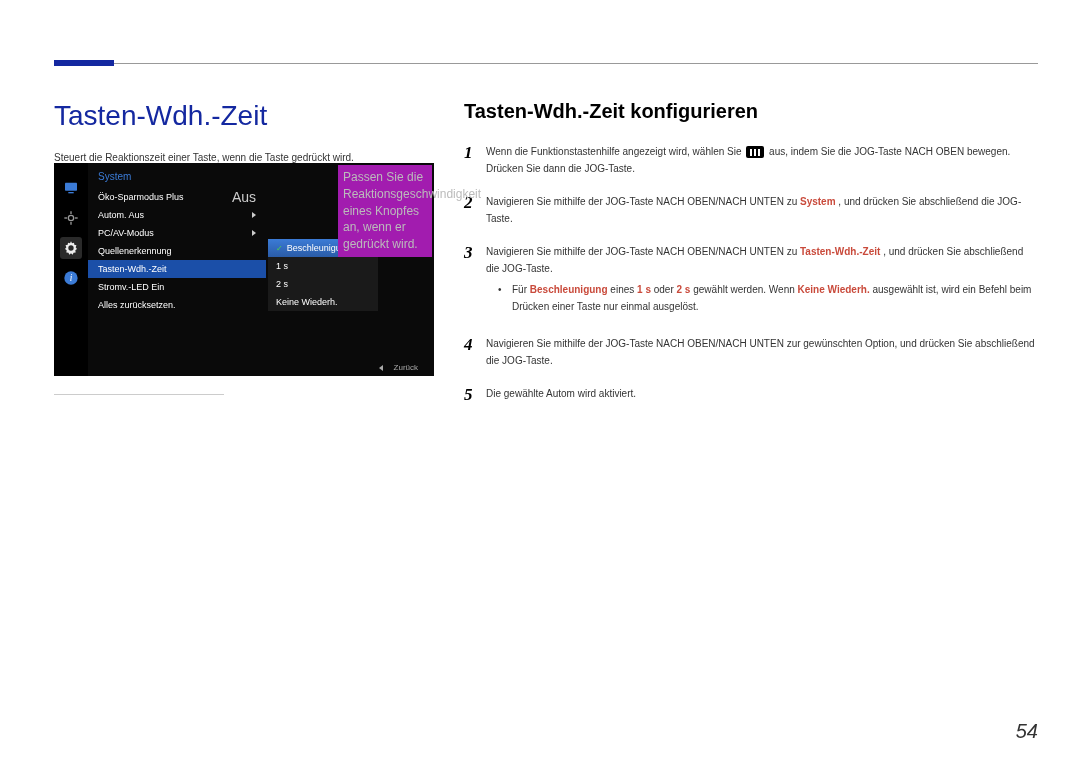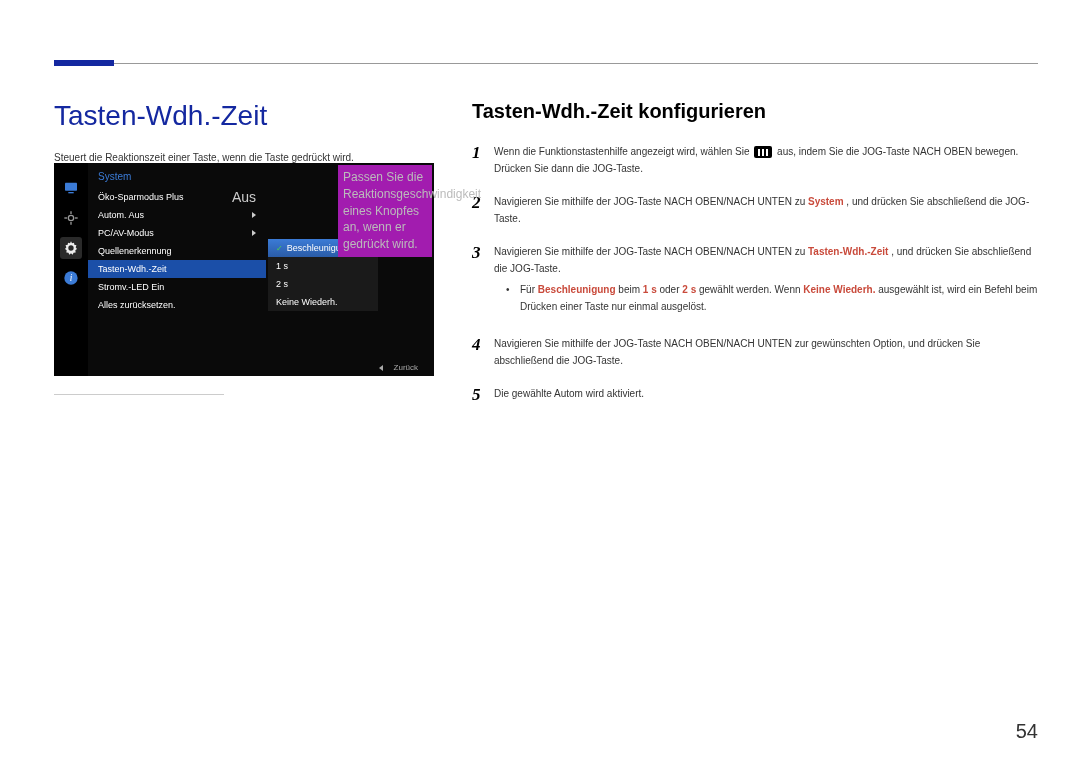--- a/index.html
+++ b/index.html
@@ -37,21 +37,20 @@
     right: 42px;
     display: flex;
     gap: 30px;
   }
   .left-column {
     width: 380px;
     flex-shrink: 0;
   }
   .right-column {
     flex: 1;
-    margin-left: 8px;
   }
   .main-title {
     color: #1428A0;
     font-size: 28px;
     font-weight: normal;
     margin-bottom: 20px;
   }
   .description {
     font-size: 10px;
     color: #333;
@@ -250,20 +249,21 @@
   .sub-bullet-dot {
     width: 14px;
     flex-shrink: 0;
   }
   .page-number {
     position: absolute;
     bottom: 20px;
     right: 42px;
     font-size: 20px;
     color: #333;
+    font-style: italic;
   }
   .play-icon {
     display: inline-block;
     width: 0;
     height: 0;
     border-top: 3px solid transparent;
     border-bottom: 3px solid transparent;
     border-left: 4px solid #ccc;
     vertical-align: middle;
   }
@@ -389,21 +389,21 @@
         <div class="step-number">3</div>
         <div class="step-text">
           <span>Navigieren Sie mithilfe der JOG-Taste NACH OBEN/NACH UNTEN zu </span>
           <span class="highlight-red">Tasten-Wdh.-Zeit</span>
           <span>, und drücken Sie abschließend die JOG-Taste.</span>
           <div class="sub-bullet">
             <div class="sub-bullet-dot">•</div>
             <div>
               <span>Für </span>
               <span class="highlight-red">Beschleunigung</span>
-              <span> beim </span>
+              <span> eines </span>
               <span class="highlight-red">1 s</span>
               <span> oder </span>
               <span class="highlight-red">2 s</span>
               <span> gewählt werden. Wenn </span>
               <span class="highlight-red">Keine Wiederh.</span>
               <span> ausgewählt ist, wird ein Befehl beim Drücken einer Taste nur einmal ausgelöst.</span>
             </div>
           </div>
         </div>
       </li>

